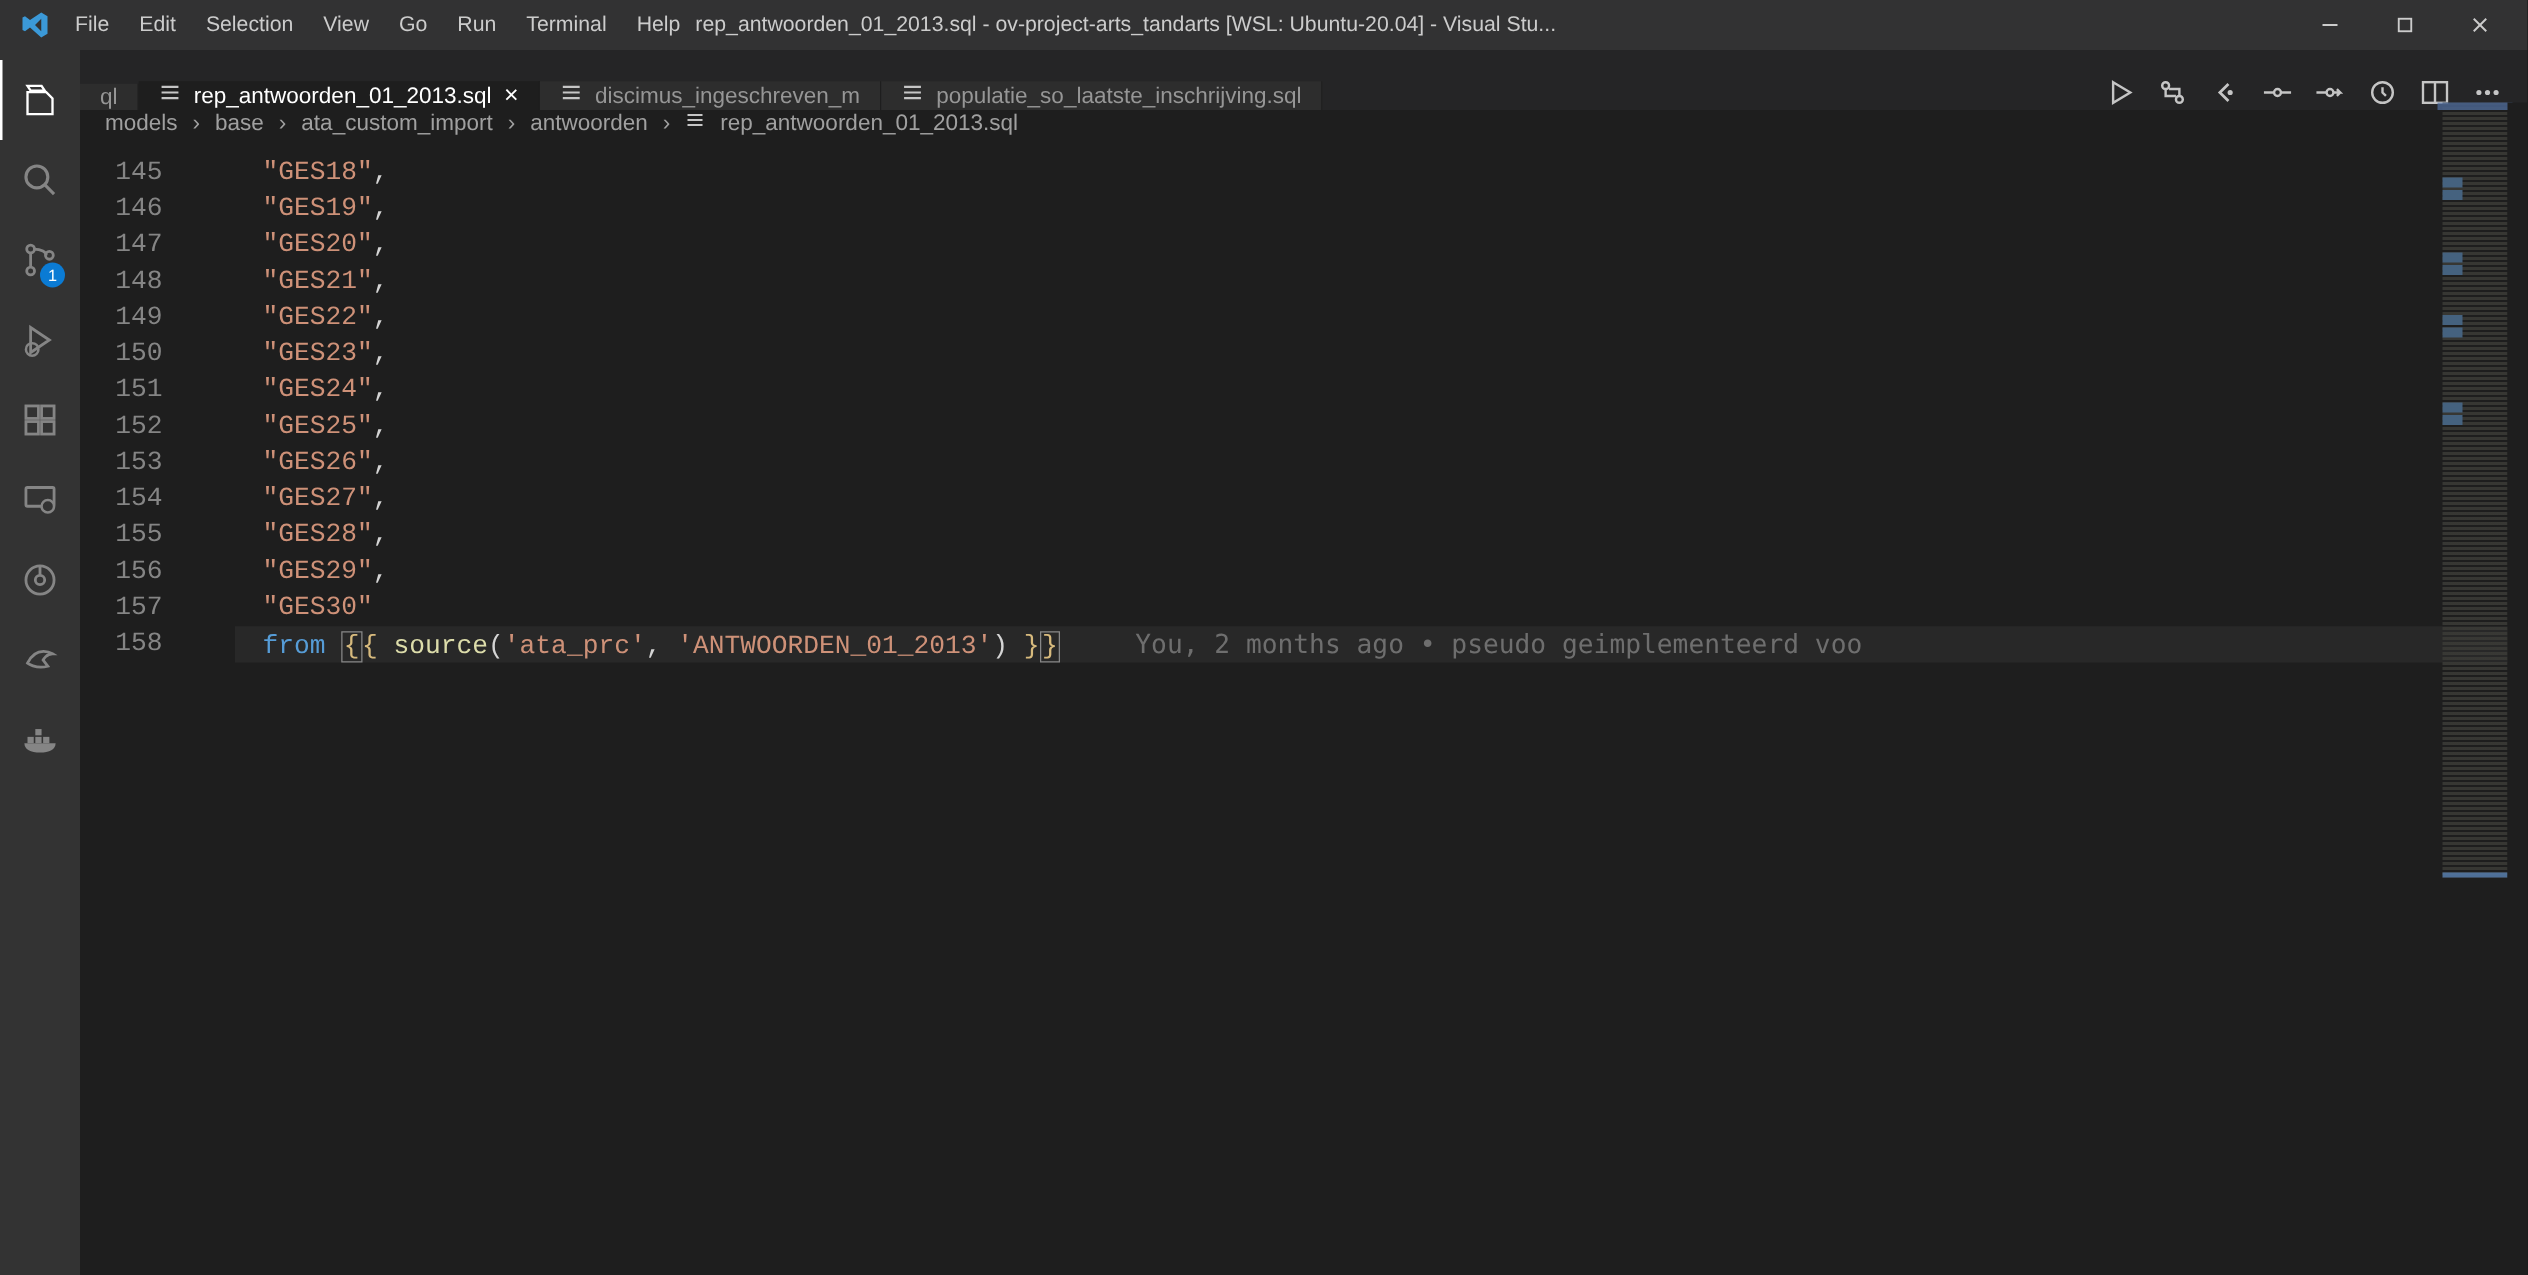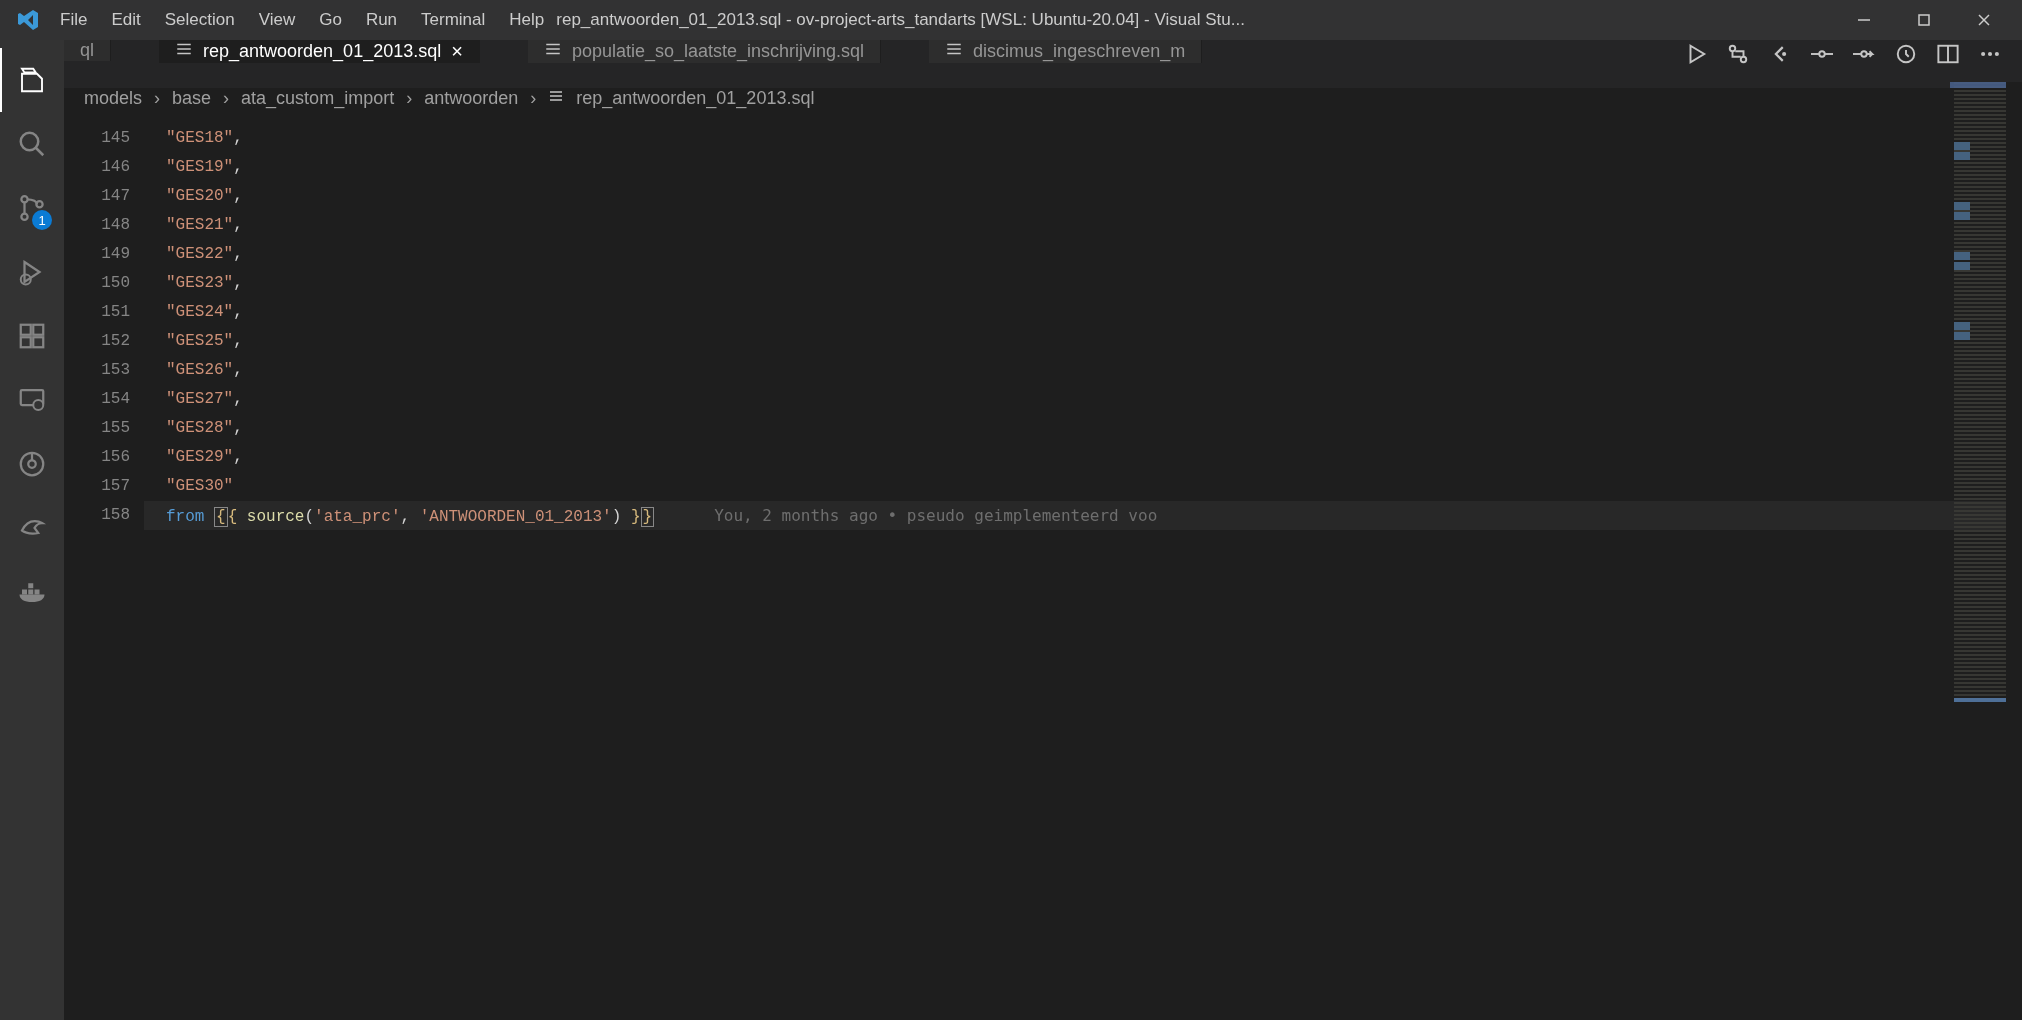--- a/index.html
+++ b/index.html
@@ -111,23 +111,22 @@
   flex-direction: column;
   background: #1e1e1e;
   min-width: 0;
 }
 
 
 .tabs-row {
   height: 48px;
   background: #252526;
   display: flex;
-  align-items: flex-start;
+  align-items: flex-end;
   overflow: hidden;
-  gap: 48px;
 }
 .tab {
   display: flex;
   align-items: center;
   padding: 0 16px;
   background: #2d2d2d;
   color: #969696;
   font-size: 18px;
   border-right: 1px solid #1e1e1e;
   cursor: pointer;
@@ -171,21 +170,22 @@
 .breadcrumbs .crumb { color: #a0a0a0; }
 .breadcrumbs .sep { color: #a0a0a0; }
 
 
 .editor-body {
   flex: 1;
   display: flex;
   position: relative;
   overflow: hidden;
   font-family: Consolas, "Courier New", monospace;
-  font-size: 16px;
+  font-size: 21px;
+  gap: 44px;
 }
 .gutter {
   width: 80px;
   text-align: right;
   color: #858585;
   padding-top: 2px;
 }
 .gutter div { height: 29px; line-height: 29px; padding-right: 14px; }
 .code {
   flex: 1;
@@ -374,29 +374,29 @@
         </span>
         <span>rep_antwoorden_01_2013.sql</span>
         <span class="close">×</span>
       </div>
       <div class="tab">
         <span class="tab-icon">
           <svg width="18" height="18" viewBox="0 0 16 16">
               <path fill="#c5c5c5" d="M2 4h12M2 8h12M2 12h12" stroke="#c5c5c5" stroke-width="1.5"></path>
             </svg>
         </span>
-        <span>populatie_so_laatste_inschrijving.sql</span>
+        <span>discimus_ingeschreven_m</span>
       </div>
       <div class="tab">
         <span class="tab-icon">
           <svg width="18" height="18" viewBox="0 0 16 16">
               <path fill="#c5c5c5" d="M2 4h12M2 8h12M2 12h12" stroke="#c5c5c5" stroke-width="1.5"></path>
             </svg>
         </span>
-        <span>discimus_ingeschreven_m</span>
+        <span>populatie_so_laatste_inschrijving.sql</span>
       </div>
       <div class="tabs-actions">
         <span class="action-icon">
             <svg width="22" height="22" viewBox="0 0 16 16">
               <path d="M4 2l10 6-10 6V2z" fill="none" stroke="#c5c5c5" stroke-width="1.4"></path>
             </svg>
           </span>
         <span class="action-icon">
             <svg width="22" height="22" viewBox="0 0 16 16">
               <circle cx="4" cy="4" r="2" fill="none" stroke="#c5c5c5" stroke-width="1.4"></circle>

